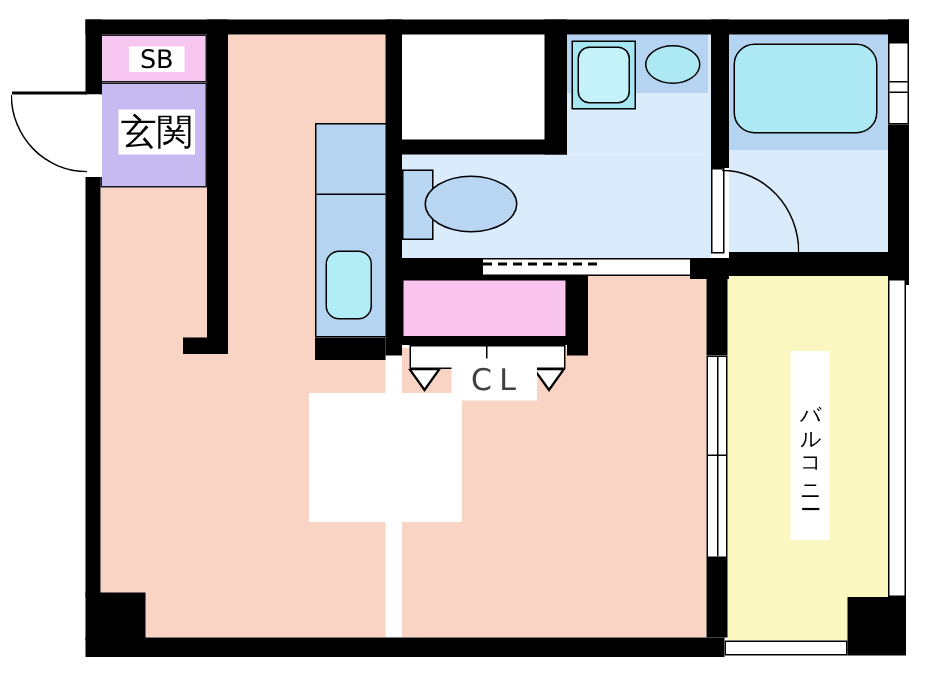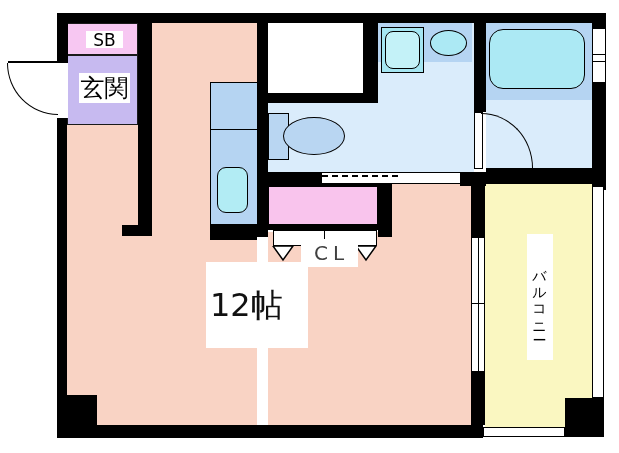--- a/index.html
+++ b/index.html
@@ -138,17 +138,16 @@
   <div class="closet-panel" style="left:324px;width:53px;"></div>
   <svg class="abs" style="left:270px;top:246px;" width="110" height="16">
     <polygon points="3,0 23,0 13,14" fill="#ffffff" stroke="#000000" stroke-width="1.5"></polygon>
     <polygon points="86,0 106,0 96,14" fill="#ffffff" stroke="#000000" stroke-width="1.5"></polygon>
   </svg>
 
   <div id="sb-chip" class="chip">SB</div>
   <div id="genkan-chip" class="chip">玄関</div>
   <div id="cl-chip" class="chip">CL</div>
   <div id="room-chip" class="chip">
-    <div>12帖</div>
   </div>
   <div id="balcony-chip" class="chip">バルコニー</div>
 
 </div>
 
 </body></html>

